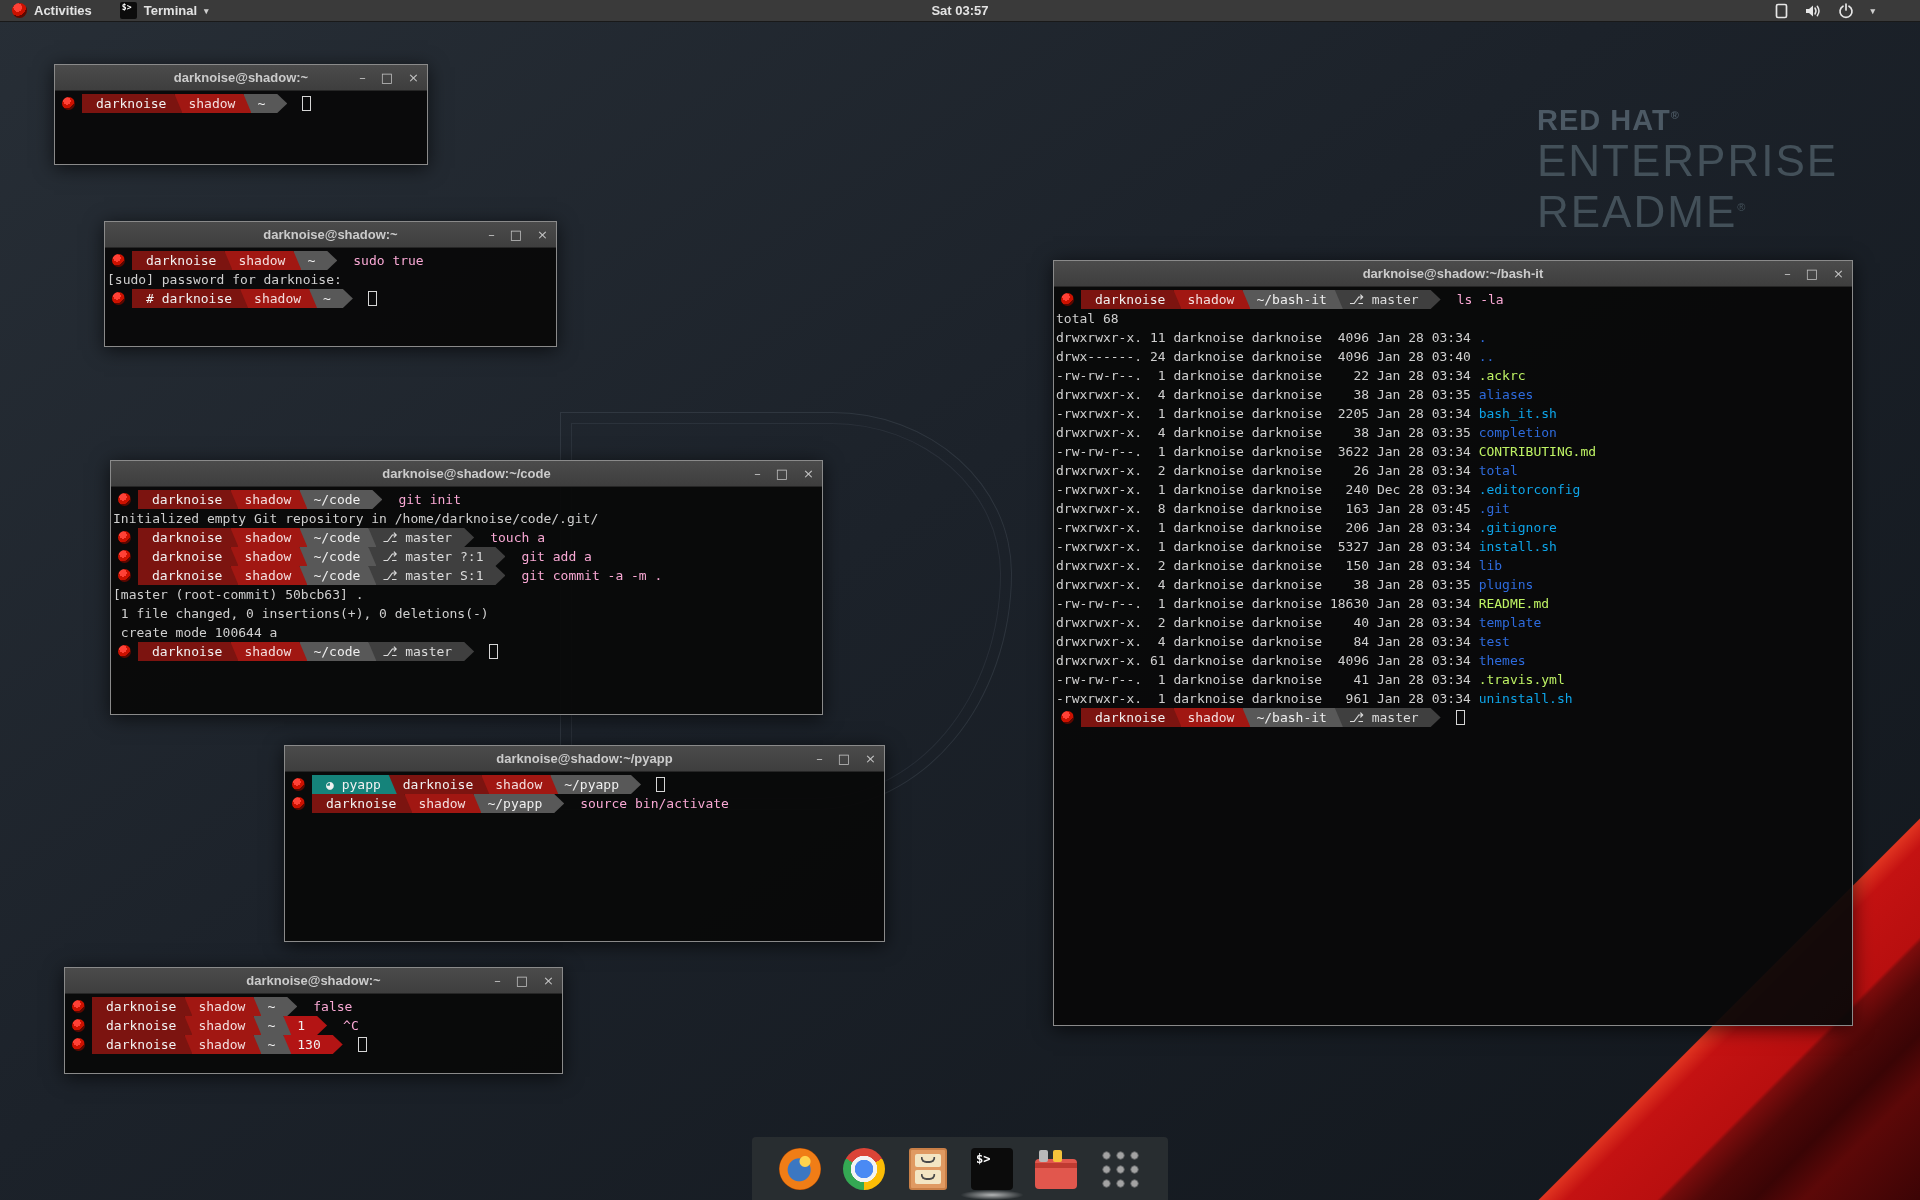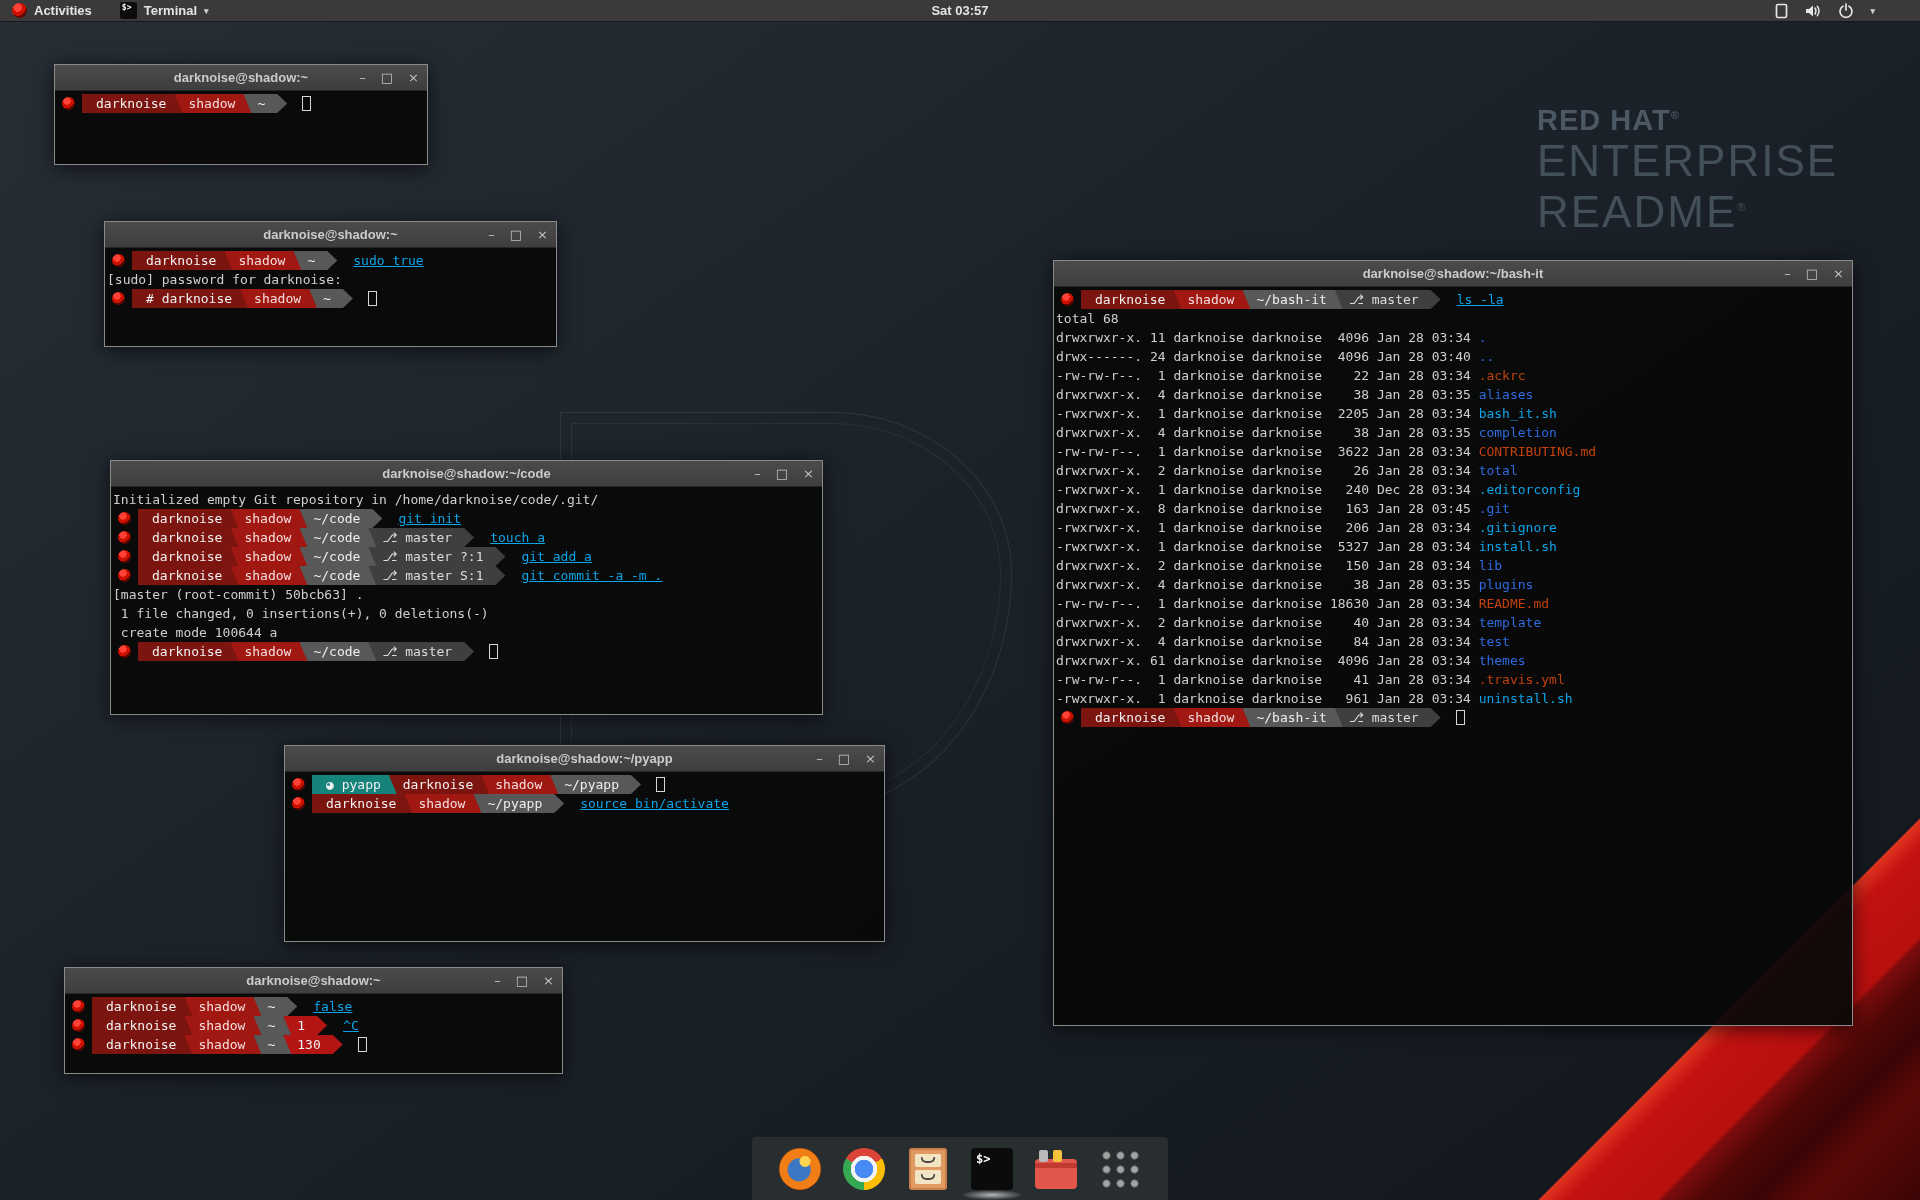--- a/index.html
+++ b/index.html
@@ -62,24 +62,24 @@
     padding-right:22px; margin-right:0; }
   .seg-user { background:#7c1410; }
   .seg-host { background:#a11712; color:#f3dede; }
   .seg-path { background:#585858; color:#efefef; }
   .seg-git  { background:#3f3f3f; color:#dcdcdc; }
   .seg-err  { background:#b31414; }
   .seg-venv { background:#15837a; }
   .ricon { display:inline-block; width:13px; height:13px; border-radius:50%; margin:3px 7px 0 5px;
     vertical-align:top;
     background:radial-gradient(circle at 38% 30%, #ff4136 0 30%, #cc1100 31% 58%, #5e0700 59%); }
-  .cmd { padding-left:16px; white-space:pre; color:#0ea5e9;text-decoration:underline; }
+  .cmd { padding-left:16px; white-space:pre; color:#f9a8d4; }
   .cursor { display:inline-block; width:9px; height:15px; border:1px solid #d6d6d6; margin-left:15px;
     vertical-align:middle; transform:translateY(-1px); }
-  .fg-def { color:#cfcfcf; } .fg-white { color:#c2410c; }
+  .fg-def { color:#cfcfcf; } .fg-white { color:#bef264; }
   .fg-blue { color:#2e6bdd; } .fg-green { color:#0ea5e9; }
 
   
   .dock { position:absolute; left:50%; transform:translateX(-50%); bottom:0; height:63px; width:416px;
     background:rgba(42,46,50,0.93); border-radius:4px 4px 0 0; display:flex; align-items:center;
     justify-content:center; gap:20px; z-index:400; }
   .dock-item { width:44px; height:44px; position:relative; cursor:pointer; display:flex;
     align-items:center; justify-content:center; }
   .ic-firefox { width:42px; height:42px; border-radius:50%;
     background:radial-gradient(circle at 62% 32%, #ffd34d 0 5px, rgba(0,0,0,0) 6px),
@@ -188,22 +188,22 @@
 <div class="term-window" style="left:110px;top:460px;width:713px;height:255px;">
   <div class="tbar">
     <span>darknoise@shadow:~/code</span>
     <span class="controls">
         <span>–</span>
         <span>□</span>
         <span>×</span>
       </span>
   </div>
   <div class="tbody">
+      <div class="tline"><span class="ricon"></span><span class="seg seg-user" style="z-index: 30;">darknoise</span><span class="seg seg-host" style="z-index: 29;">shadow</span><span class="seg seg-path seg-end" style="z-index: 28;">~/code</span><span class="cmd">git init</span></div>
       <div class="tline"><span class="fg-def">Initialized empty Git repository in /home/darknoise/code/.git/</span></div>
-      <div class="tline"><span class="ricon"></span><span class="seg seg-user" style="z-index: 30;">darknoise</span><span class="seg seg-host" style="z-index: 29;">shadow</span><span class="seg seg-path seg-end" style="z-index: 28;">~/code</span><span class="cmd">git init</span></div>
       <div class="tline"><span class="ricon"></span><span class="seg seg-user" style="z-index: 30;">darknoise</span><span class="seg seg-host" style="z-index: 29;">shadow</span><span class="seg seg-path" style="z-index: 28;">~/code</span><span class="seg seg-git seg-end" style="z-index: 27;">⎇ master</span><span class="cmd">touch a</span></div>
       <div class="tline"><span class="ricon"></span><span class="seg seg-user" style="z-index: 30;">darknoise</span><span class="seg seg-host" style="z-index: 29;">shadow</span><span class="seg seg-path" style="z-index: 28;">~/code</span><span class="seg seg-git seg-end" style="z-index: 27;">⎇ master ?:1</span><span class="cmd">git add a</span></div>
       <div class="tline"><span class="ricon"></span><span class="seg seg-user" style="z-index: 30;">darknoise</span><span class="seg seg-host" style="z-index: 29;">shadow</span><span class="seg seg-path" style="z-index: 28;">~/code</span><span class="seg seg-git seg-end" style="z-index: 27;">⎇ master S:1</span><span class="cmd">git commit -a -m .</span></div>
       <div class="tline"><span class="fg-def">[master (root-commit) 50bcb63] .</span></div>
       <div class="tline"><span class="fg-def"> 1 file changed, 0 insertions(+), 0 deletions(-)</span></div>
       <div class="tline"><span class="fg-def"> create mode 100644 a</span></div>
       <div class="tline"><span class="ricon"></span><span class="seg seg-user" style="z-index: 30;">darknoise</span><span class="seg seg-host" style="z-index: 29;">shadow</span><span class="seg seg-path" style="z-index: 28;">~/code</span><span class="seg seg-git seg-end" style="z-index: 27;">⎇ master</span><span class="cursor"></span></div>
     </div>
 </div>
 

